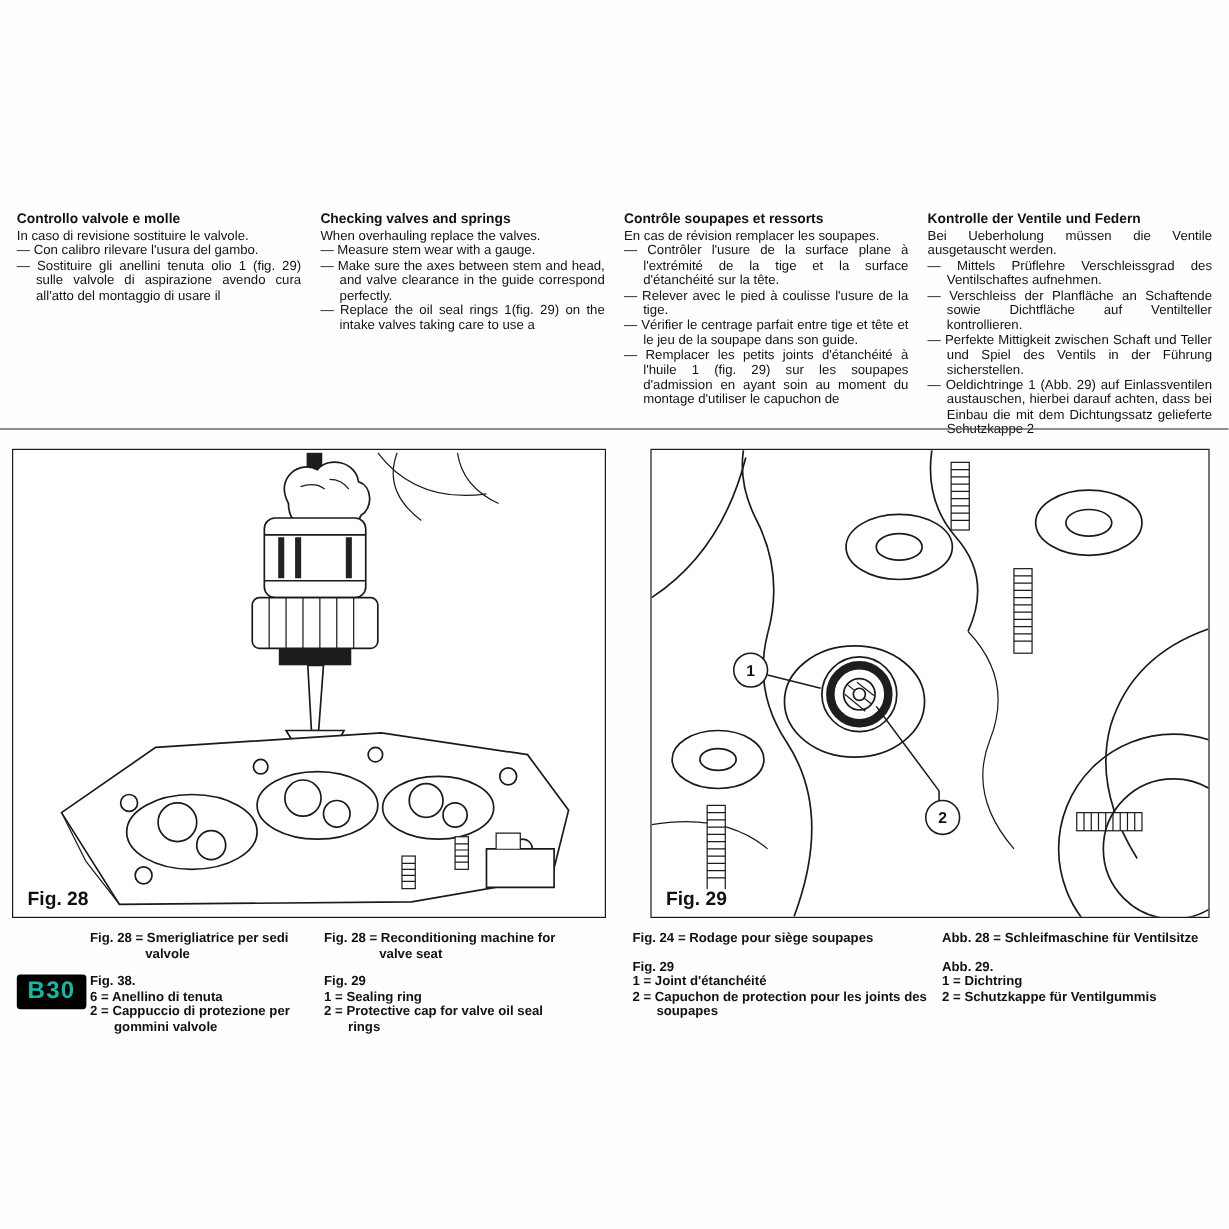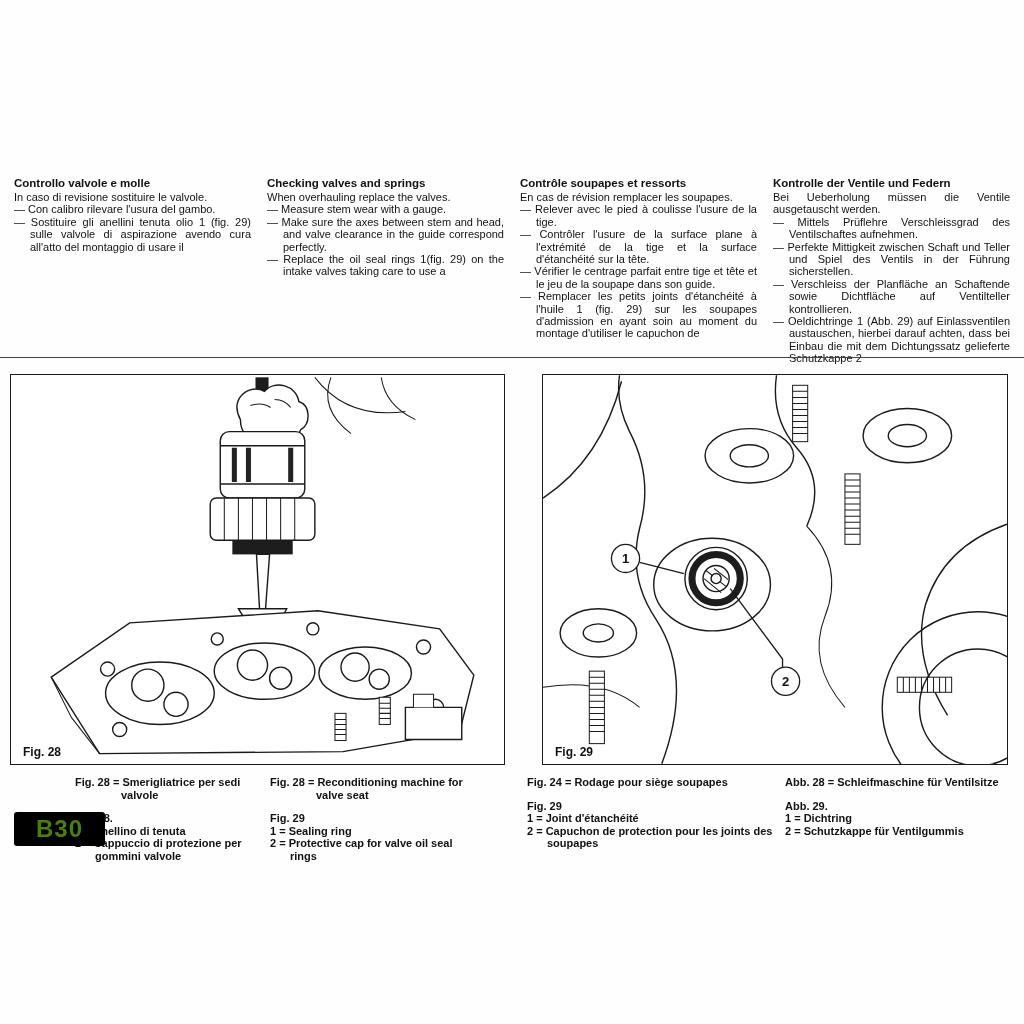--- a/index.html
+++ b/index.html
@@ -14,34 +14,34 @@
   .hang{padding-left:16px;text-indent:-16px;}
   .dash{display:inline;}
   
   .divider{position:absolute;top:357px;left:0;width:1024px;border-top:1.5px solid #444;}
   
   .figures-row{position:absolute;top:374px;left:10px;display:flex;gap:37px;}
   .figbox{position:relative;border:1.5px solid #1a1a1a;background:#fff;margin:0;}
   .figbox-left{width:493px;height:389px;}
   .figbox-right{width:464px;height:389px;}
   .figbox svg{display:block;width:100%;height:100%;}
-  .figlabel{position:absolute;left:9px;bottom:5px;font-size:12px;font-weight:bold;background:#fff;padding:0 3px;}
+  .figlabel{position:absolute;left:9px;bottom:5px;font-size:16px;font-weight:bold;background:#fff;padding:0 3px;}
   
   .captions-row{position:absolute;top:776px;left:0;width:1024px;height:110px;}
   .cap-col{position:absolute;top:0;font-size:11px;line-height:12.6px;font-weight:bold;}
   .cap-c1{left:75px;width:196px;}
   .cap-c2{left:270px;width:212px;}
   .cap-c3{left:527px;width:252px;}
   .cap-c4{left:785px;width:228px;}
   .cap-fig28{margin:0 0 11px 0;padding-left:46px;text-indent:-46px;}
   .cap-head{margin:0;}
   .cap-item{margin:0;padding-left:20px;text-indent:-20px;}
   
-  .page-code{position:absolute;top:812px;left:14px;background:#000;color:#4d7c0f;
-             font-size:24px;font-weight:bold;letter-spacing:1px;padding:3px 22px;border-radius:3px;}
+  .page-code{position:absolute;top:812px;left:14px;background:#000;color:#14b8a6;
+             font-size:20px;font-weight:bold;letter-spacing:1px;padding:3px 9px;border-radius:3px;}
   
   .callout-num{font-family:"Liberation Sans",sans-serif;font-size:13px;font-weight:bold;fill:#111;}
 </style>
 </head>
 <body>
 
 <div class="page">
 
   <div class="text-row">
 
@@ -56,32 +56,32 @@
       <h3>Checking valves and springs</h3>
       <p>When overhauling replace the valves.</p>
       <p class="hang"><span class="dash">—</span> <span>Measure stem wear with a gauge.</span></p>
       <p class="hang"><span class="dash">—</span> <span>Make sure the axes between stem and head, and valve clearance in the guide correspond perfectly.</span></p>
       <p class="hang"><span class="dash">—</span> <span>Replace the oil seal rings 1(fig. 29) on the intake valves taking care to use a</span></p>
     </section>
 
     <section class="col">
       <h3>Contrôle soupapes et ressorts</h3>
       <p>En cas de révision remplacer les soupapes.</p>
+      <p class="hang"><span class="dash">—</span> <span>Contrôler l'usure de la surface plane à l'extrémité de la tige et la surface d'étanchéité sur la tête.</span></p>
       <p class="hang"><span class="dash">—</span> <span>Relever avec le pied à coulisse l'usure de la tige.</span></p>
-      <p class="hang"><span class="dash">—</span> <span>Contrôler l'usure de la surface plane à l'extrémité de la tige et la surface d'étanchéité sur la tête.</span></p>
       <p class="hang"><span class="dash">—</span> <span>Vérifier le centrage parfait entre tige et tête et le jeu de la soupape dans son guide.</span></p>
       <p class="hang"><span class="dash">—</span> <span>Remplacer les petits joints d'étanchéité à l'huile 1 (fig. 29) sur les soupapes d'admission en ayant soin au moment du montage d'utiliser le capuchon de</span></p>
     </section>
 
     <section class="col">
       <h3>Kontrolle der Ventile und Federn</h3>
       <p>Bei Ueberholung müssen die Ventile ausgetauscht werden.</p>
       <p class="hang"><span class="dash">—</span> <span>Mittels Prüflehre Verschleissgrad des Ventilschaftes aufnehmen.</span></p>
+      <p class="hang"><span class="dash">—</span> <span>Verschleiss der Planfläche an Schaftende sowie Dichtfläche auf Ventilteller kontrollieren.</span></p>
       <p class="hang"><span class="dash">—</span> <span>Perfekte Mittigkeit zwischen Schaft und Teller und Spiel des Ventils in der Führung sicherstellen.</span></p>
-      <p class="hang"><span class="dash">—</span> <span>Verschleiss der Planfläche an Schaftende sowie Dichtfläche auf Ventilteller kontrollieren.</span></p>
       <p class="hang"><span class="dash">—</span> <span>Oeldichtringe 1 (Abb. 29) auf Einlassventilen austauschen, hierbei darauf achten, dass bei Einbau die mit dem Dichtungssatz gelieferte Schutzkappe 2</span></p>
     </section>
   </div>
 
   <div class="divider"></div>
 
   <div class="figures-row">
 
     <figure class="figbox figbox-left">
       <svg viewBox="0 0 490 386" aria-hidden="true">

